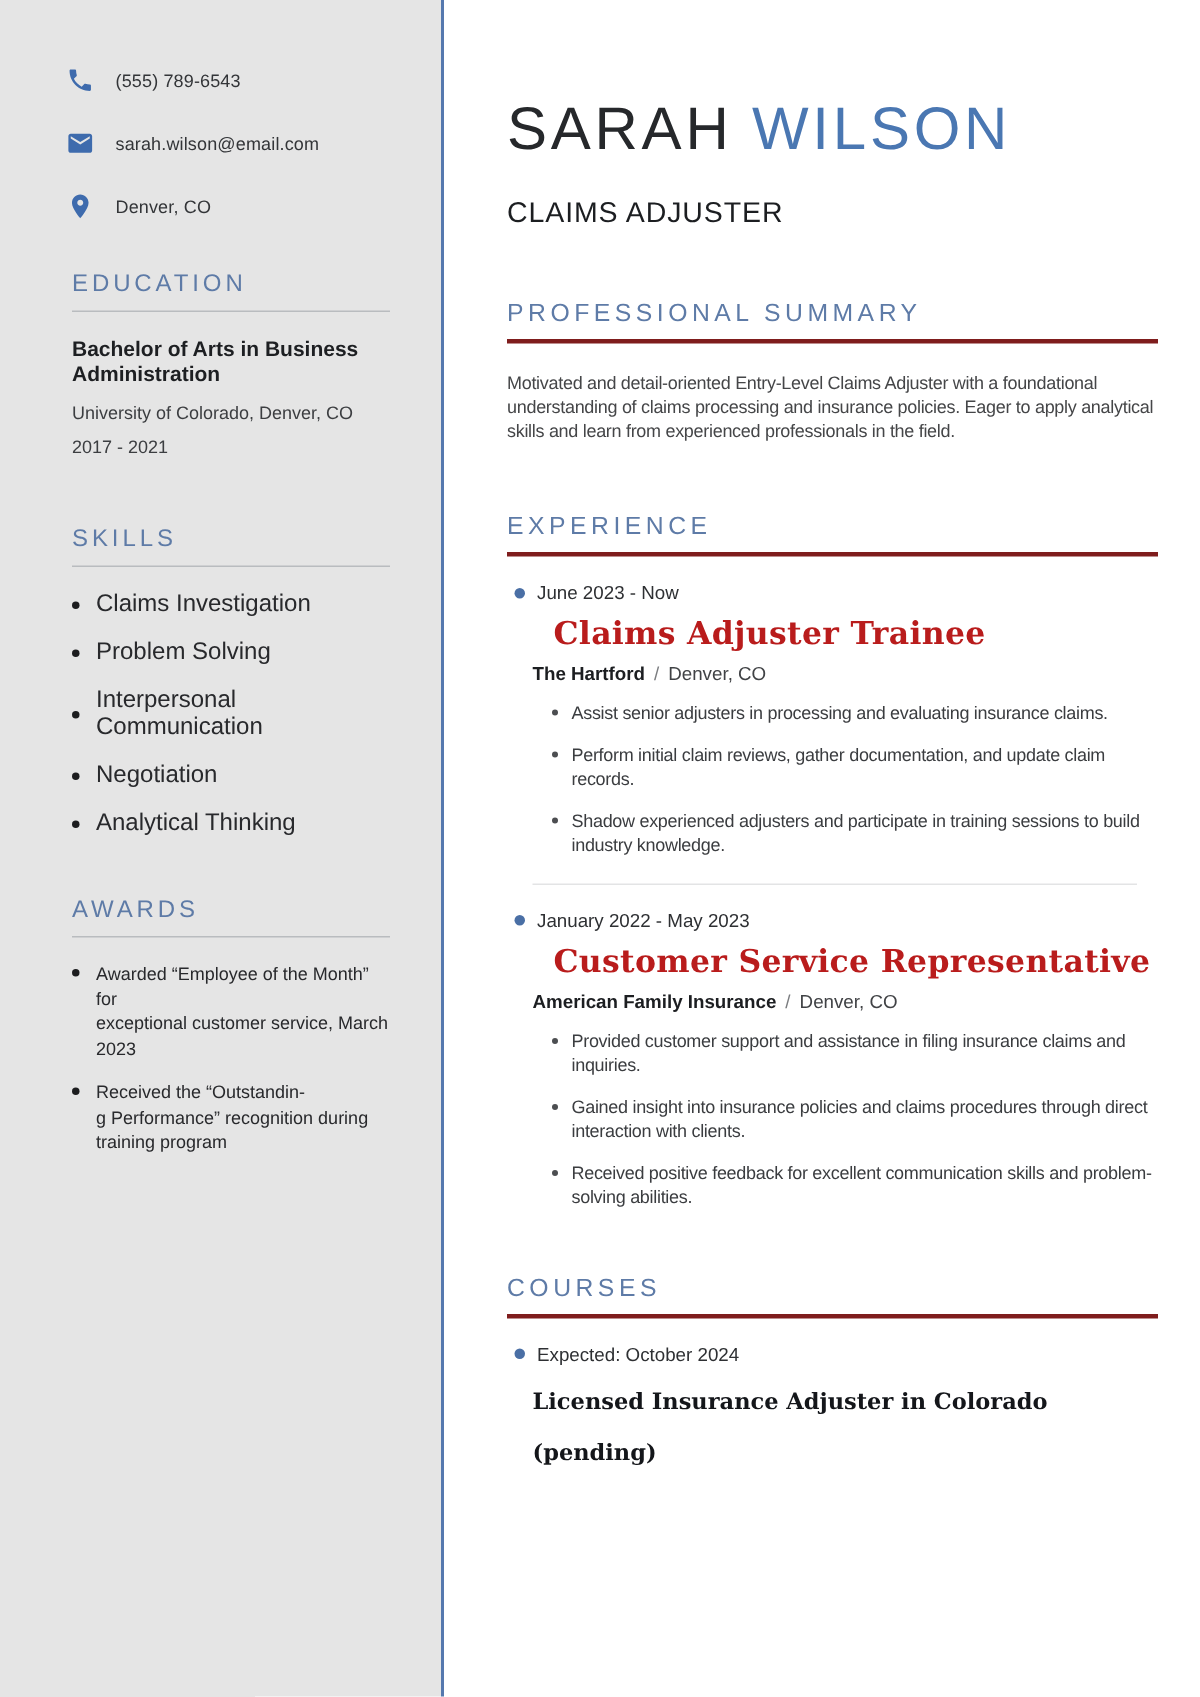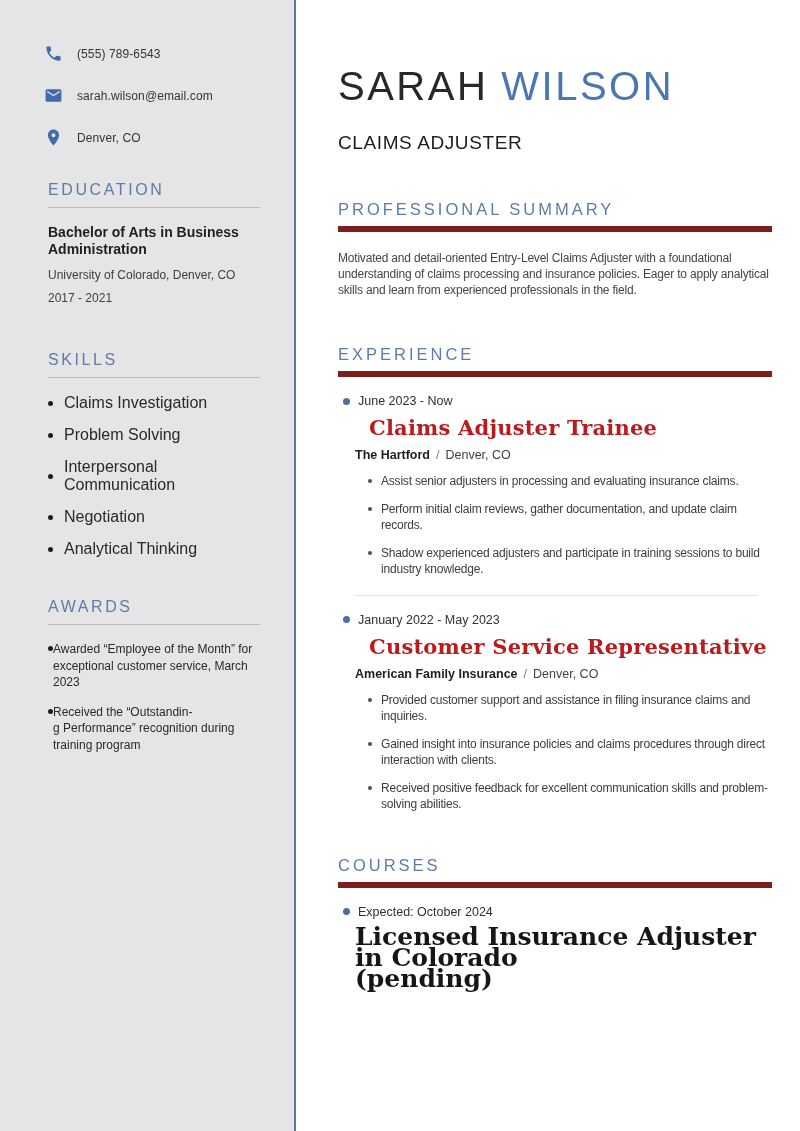--- a/index.html
+++ b/index.html
@@ -34,34 +34,34 @@
   .edu-dates { margin-top:9px; font-size:12px; color:#3c3e41; }
 
   .skills-section { margin-top:46px; }
   .skill-list { margin-top:16px; }
   .skill-item { display:flex; align-items:center; gap:11px; margin-bottom:14px; }
   .dot { width:5px; height:5px; border-radius:50%; background:#1c1d1f; flex:0 0 auto; }
   .skill-label { font-size:16px; color:#28292c; }
 
   .awards-section { margin-top:40px; }
   .award-list { margin-top:16px; }
-  .award-item { display:flex; align-items:flex-start; margin-bottom:13px; }
+  .award-item { display:flex; align-items:flex-start; gap:11px; margin-bottom:13px; }
   .award-item .dot { margin-top:5px; }
   .award-text { font-size:12px; line-height:16.5px; color:#28292c; white-space:pre-line; width:200px; }
 
   
   .main { position:absolute; left:338px; top:0; width:434px; }
   .name { margin-top:64px; display:flex; gap:13px; font-size:40px; letter-spacing:2.5px; font-weight:400; }
   .name .first { color:#26282b; }
   .name .last  { color:#4a77b2; }
   .job-headline { margin-top:23px; font-size:19px; letter-spacing:.6px; color:#1c1e21; font-weight:400; }
 
   .m-heading {
     font-size:16.5px; letter-spacing:3px; color:#5e7ba7; font-weight:400;
-    padding-bottom:7px; border-bottom:6px solid #7f1d1d;
+    padding-bottom:7px; border-bottom:3px solid #7f1d1d;
   }
   .summary-section { margin-top:46px; }
   .summary-text { margin-top:18px; font-size:12px; line-height:16px; letter-spacing:-0.2px; color:#454648; width:432px; }
 
   .experience-section { margin-top:47px; }
   .entry-date { margin-top:17px; margin-left:5px; display:flex; align-items:center; gap:8px; }
   .blue-dot { width:7px; height:7px; border-radius:50%; background:#4a6fa5; flex:0 0 auto; }
   .date-label { font-size:12.5px; color:#2e3033; }
   .entry-role {
     margin-top:7px; margin-left:31px;
@@ -74,21 +74,21 @@
   .entry-bullets { margin-top:11px; margin-left:30px; }
   .entry-bullet { display:flex; align-items:flex-start; gap:9px; margin-bottom:11px; }
   .small-dot { width:4px; height:4px; border-radius:50%; background:#4c4e51; margin-top:6px; flex:0 0 auto; }
   .bullet-text { font-size:12px; line-height:16.5px; letter-spacing:-0.2px; color:#3b3d40; width:400px; }
   .job-divider { margin:17px 0 7px 17px; width:403px; border-top:1px solid #e3e4e5; }
 
   .courses-section { margin-top:43px; }
   .course-title {
     margin-top:7px; margin-left:17px;
     font-family:"DejaVu Serif","Liberation Serif",serif; font-weight:bold;
-    font-size:25px; line-height:21px; color:#14161a; white-space:pre-line; width:410px;
+    font-size:15px; line-height:34px; color:#14161a; white-space:pre-line; width:410px;
   }
 </style>
 </head>
 <body>
 
 <div class="sidebar">
   <div class="contact">
     <div class="contact-row">
       <svg viewBox="0 0 24 24">
           <path fill="#3e6bad" d="M6.62 10.79c1.44 2.83 3.76 5.14 6.59 6.59l2.2-2.2c.27-.27.67-.36 1.02-.24 1.12.37 2.33.57 3.57.57.55 0 1 .45 1 1V20c0 .55-.45 1-1 1-9.39 0-17-7.61-17-17 0-.55.45-1 1-1h3.5c.55 0 1 .45 1 1 0 1.25.2 2.45.57 3.57.11.35.03.74-.25 1.02l-2.2 2.2z"></path>

